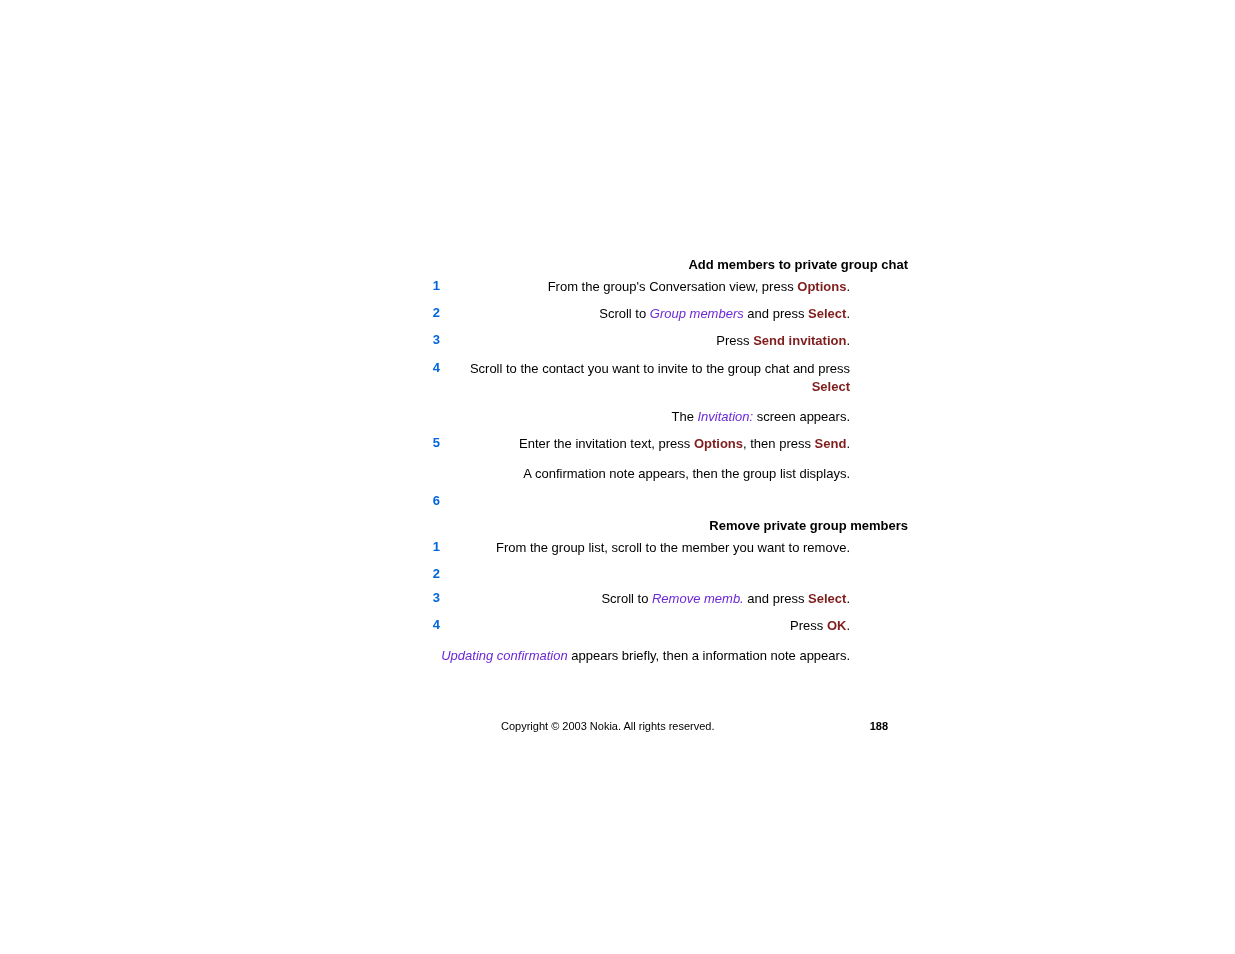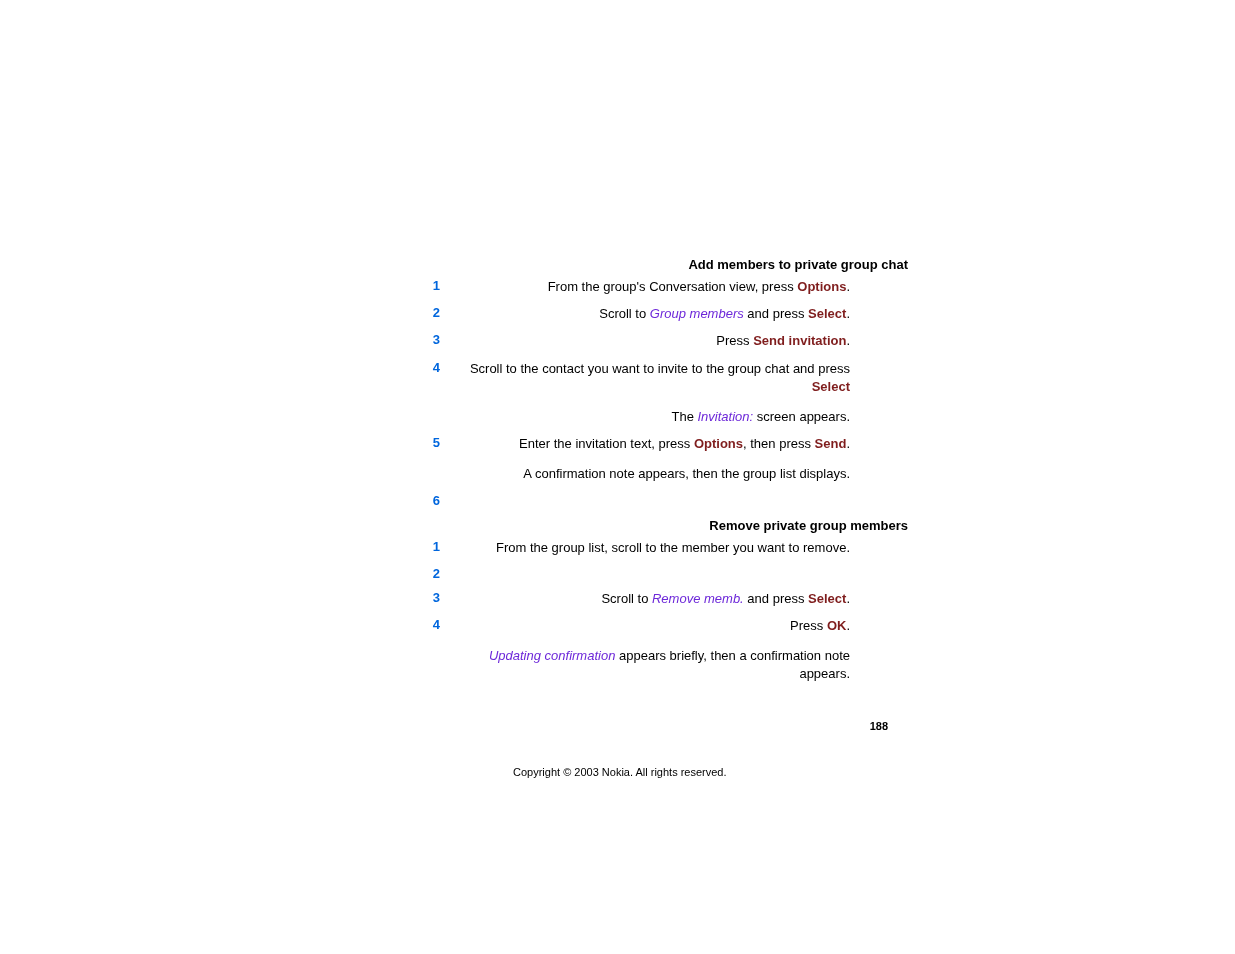--- a/index.html
+++ b/index.html
@@ -61,22 +61,21 @@
   .footer {
     position: absolute;
     top: 720px;
     left: 418px;
     width: 490px;
     font-size: 11px;
     color: #000;
   }
   .copyright {
     position: absolute;
-    left: 95px;
-    margin-top: 46px;
+    left: 83px;
   }
   .page-number {
     position: absolute;
     right: 20px;
     font-weight: bold;
   }
 </style>
 </head>
 <body>
 
@@ -121,21 +120,21 @@
         <div class="step-num">2</div>
       </div>
       <div class="step-row">
         <div class="step-num">3</div>
         <div class="step-body"><span><span>Scroll to </span><span class="italic-blue">Remove memb.</span><span> and press </span><span class="bold-blue">Select</span><span>.</span></span></div>
       </div>
       <div class="step-row">
         <div class="step-num">4</div>
         <div class="step-body"><span><span>Press </span><span class="bold-blue">OK</span><span>.</span></span></div>
       </div>
-      <div class="step-followup"><span><span class="italic-blue">Updating confirmation</span><span> appears briefly, then a confirmation note appears.</span></span></div>
+      <div class="step-followup"><span><span class="italic-blue">Updating confirmation</span><span> appears briefly, then a information note appears.</span></span></div>
     </div>
 
 </div>
 
 <div class="footer">
   <span class="copyright">Copyright © 2003 Nokia. All rights reserved.</span>
   <span class="page-number">188</span>
 </div>
 
 </body></html>

